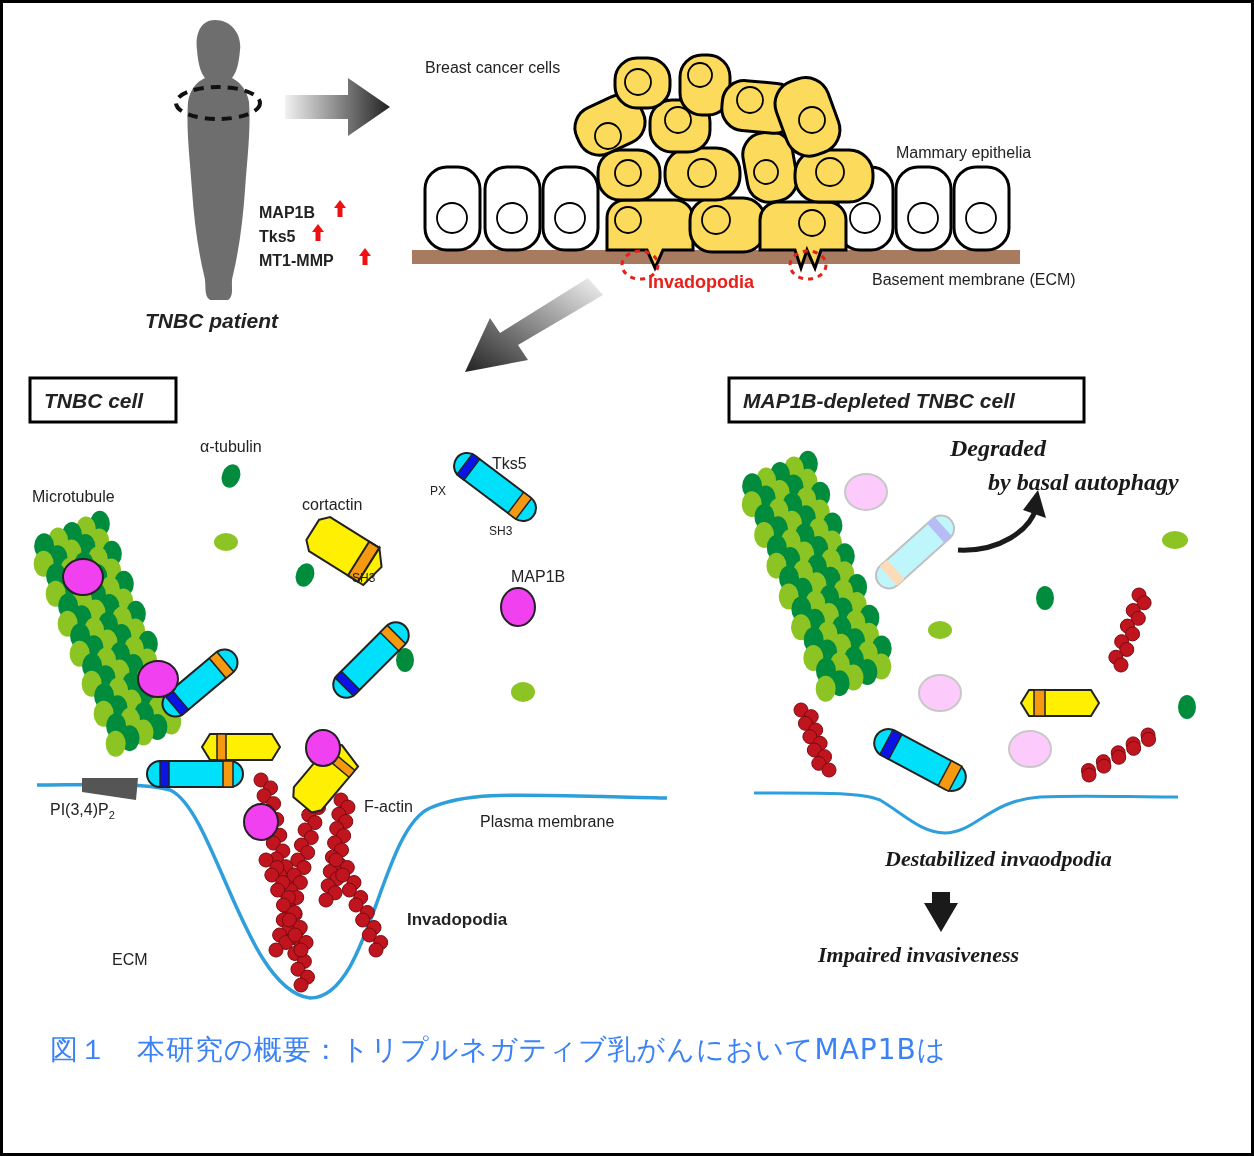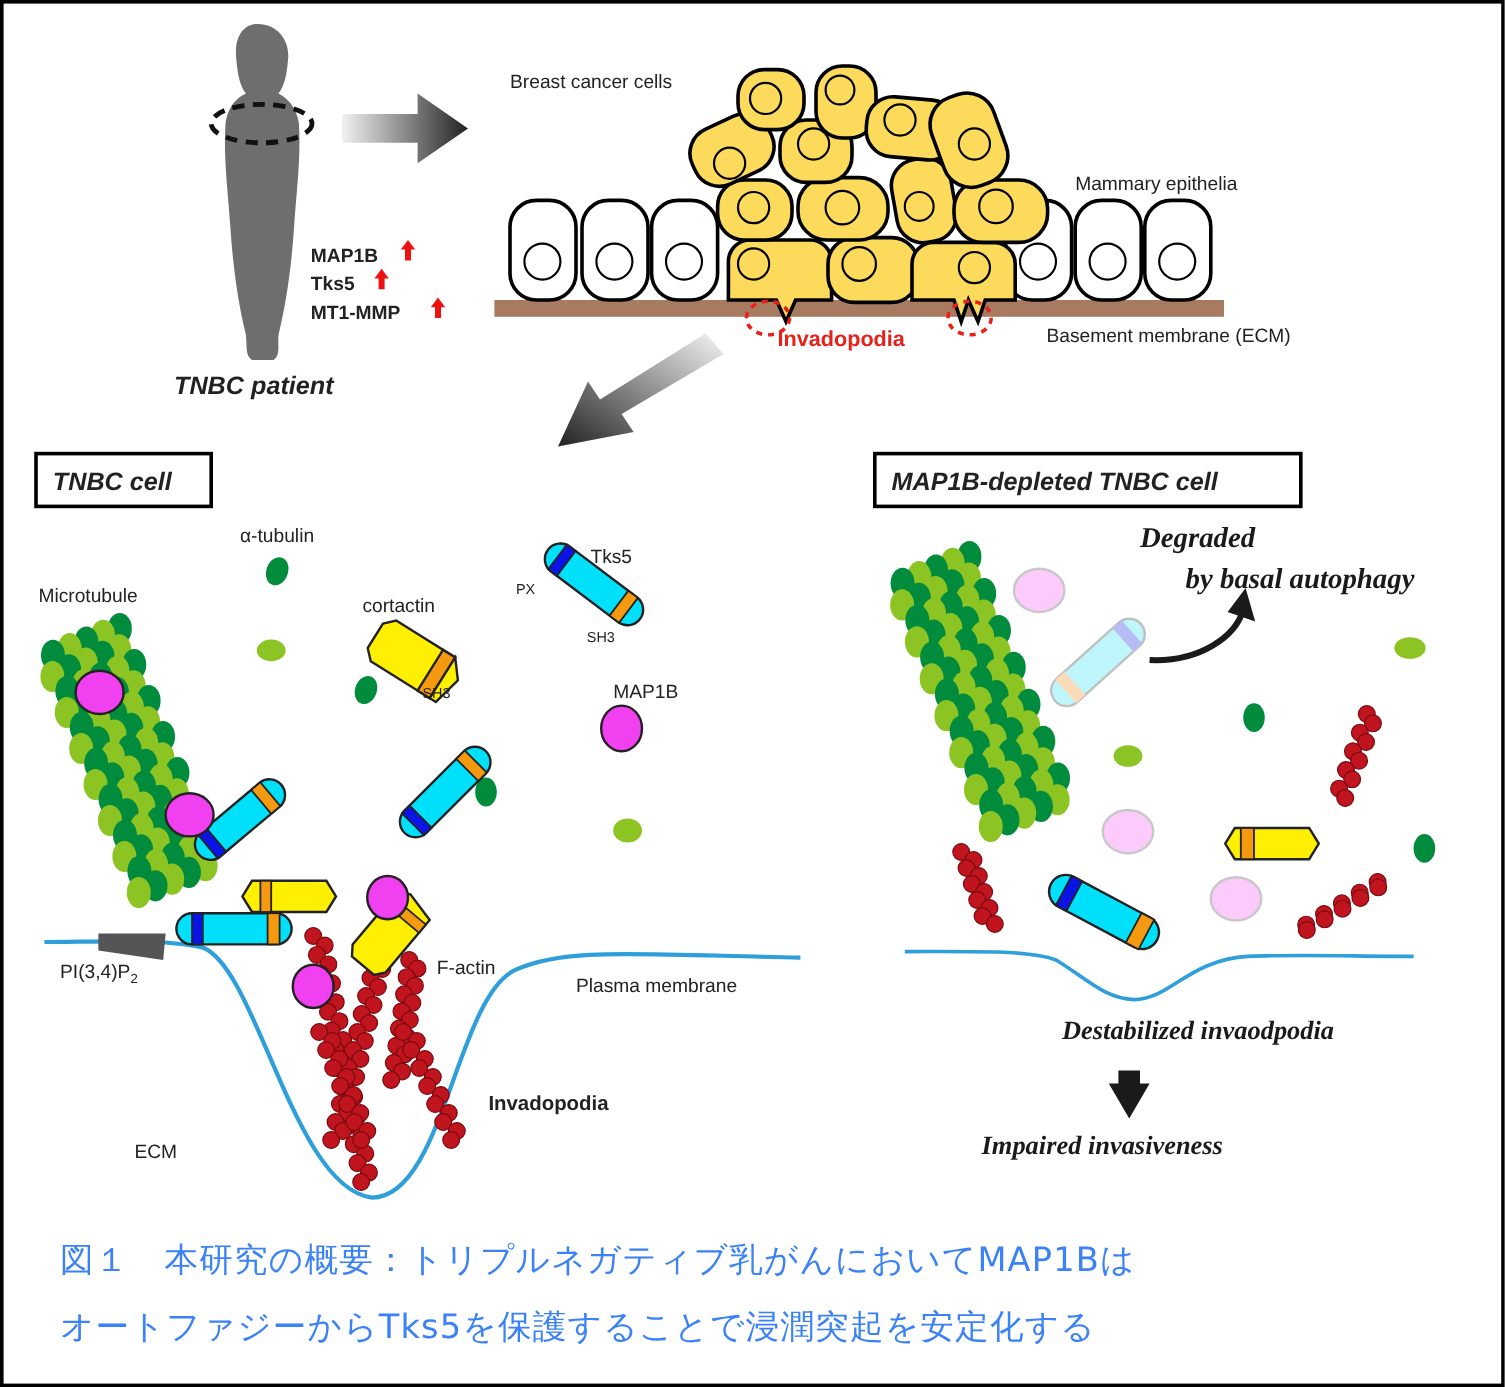--- a/index.html
+++ b/index.html
@@ -480,14 +480,13 @@
 
   <path d="M754,793 C820,793 860,792 880,800 C905,815 920,832 945,833 C975,833 990,800 1040,797 C1080,795 1130,797 1178,797" fill="none" stroke="#2E9FDB" stroke-width="3"></path>
 
   <text class="serif-it" x="885" y="866" font-size="22">Destabilized invaodpodia</text>
   <polygon points="932,892 950,892 950,903 958,903 941,932 924,903 932,903" fill="#1a1a1a"></polygon>
   <text class="serif-it" x="818" y="962" font-size="22">Impaired invasiveness</text>
 </svg>
 
 <div class="caption">
   <div>図１　本研究の概要：トリプルネガティブ乳がんにおいてMAP1Bは</div>
-  <div>オートファジーからTks5を保護することで浸潤突起を安定化する</div>
 </div>
 
 </body></html>

